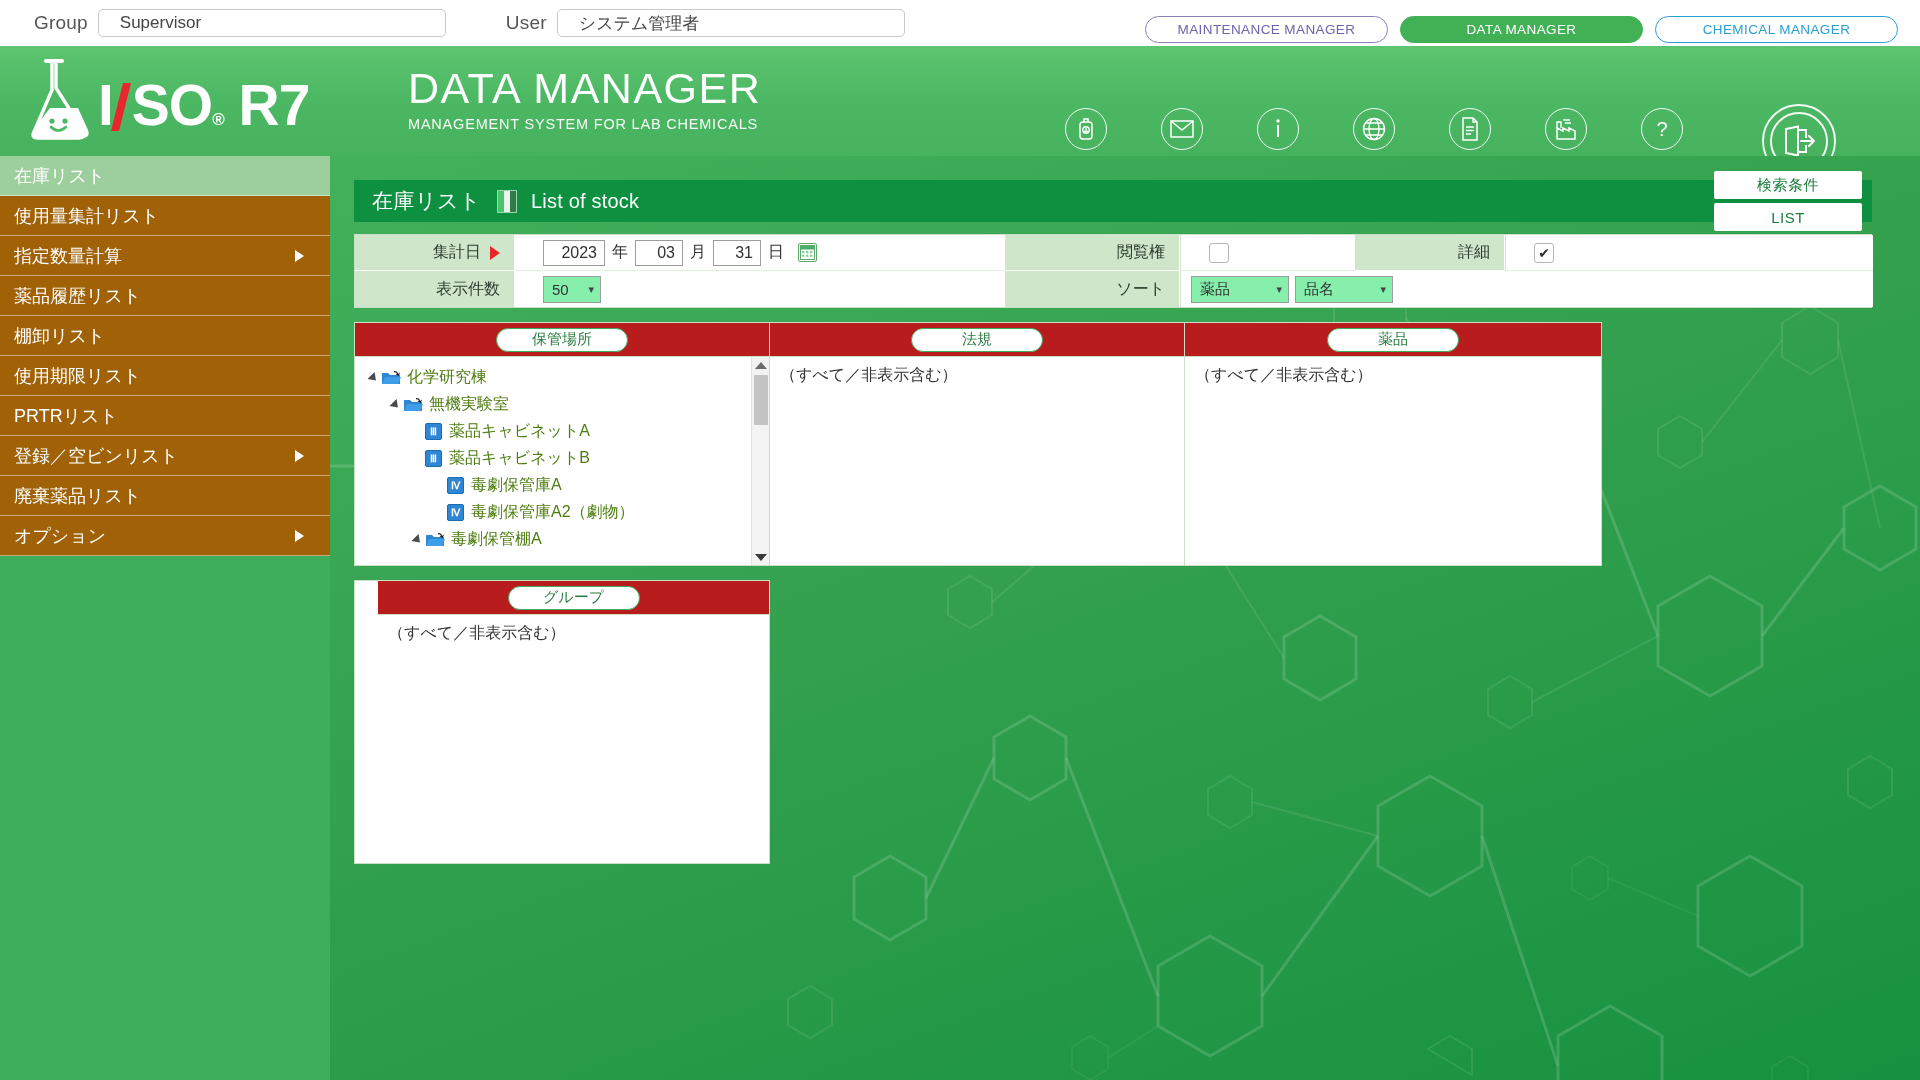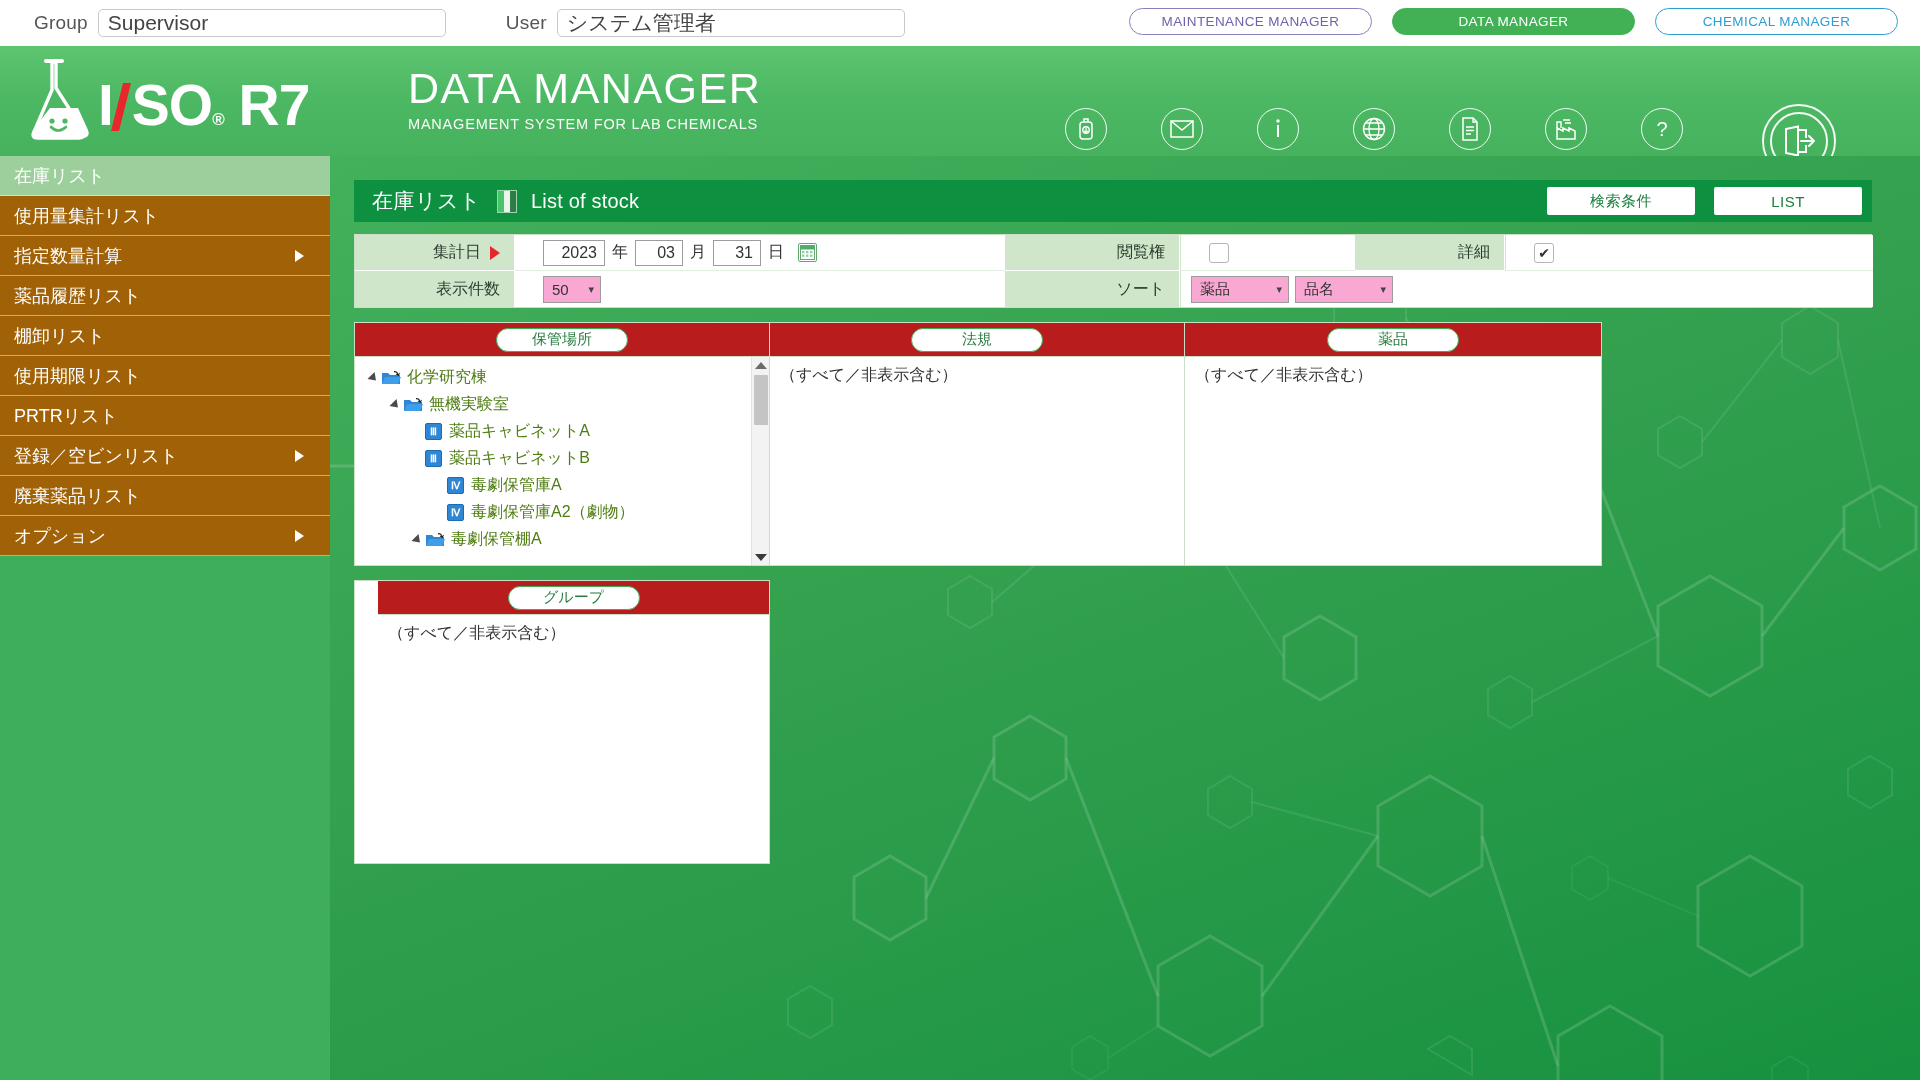--- a/index.html
+++ b/index.html
@@ -14,31 +14,31 @@
   .topbar {
     position: absolute; left: 0; top: 0; width: 1920px; height: 46px;
     background: #ffffff; display: flex; align-items: center;
   }
   .tb-label {
     font-size: 19px; color: #555; margin-left: 34px; margin-right: 10px;
     letter-spacing: .2px;
   }
   .tb-input {
     height: 28px; border: 1px solid #c9c9c9; border-radius: 5px;
-    background: #fff; font-size: 21px; color: #444;
-    padding: 0 9px; display: flex; align-items: center;
+    background: #fff; font-size: 17px; color: #444;
+    padding: 0 21px; display: flex; align-items: center;
     font-family: "Liberation Sans", "DejaVu Sans", sans-serif;
   }
   .tb-input.group { width: 348px; }
   .tb-input.user  { width: 348px; }
   .tb-user-label { margin-left: 60px; }
 
   .mgr-btns {
-    position: absolute; right: 22px; top: 8px;
-    display: flex; gap: 20px; align-items: center;
+    position: absolute; right: 22px; top: 16px;
+    display: flex; gap: 12px; align-items: center;
   }
   .mgr-btn {
     height: 27px; border-radius: 14px; display: flex;
     align-items: center; justify-content: center;
     font-size: 13.5px; letter-spacing: .4px; padding: 0 16px;
     min-width: 243px;
   }
   .mgr-btn.maintenance { border: 1px solid #8a7fbd; color: #6f63ab; background: #fff; }
   .mgr-btn.data { background: #42b155; color: #fff; border: 1px solid #42b155; }
   .mgr-btn.chemical { border: 1px solid #2b9fd4; color: #2b9fd4; background: #fff; }
@@ -130,21 +130,21 @@
     height: 42px; background: #0d9140; display: flex; align-items: center;
     padding: 0 8px 0 18px; position: relative;
   }
   .pagebar .jp { color: #fff; font-size: 21px; letter-spacing: .5px; }
   .pagebar .flag {
     width: 20px; height: 23px; margin: 0 14px 0 16px;
     background: linear-gradient(90deg,#49c46a 0%,#49c46a 33%,#e9f6ec 33%,#e9f6ec 66%,#2f7d45 66%,#2f7d45 100%);
     border: 1px solid #9fd5ae;
   }
   .pagebar .en { color: #fff; font-size: 20px; letter-spacing: .2px; }
-  .pagebar .btns { position: absolute; right: 10px; display: flex; gap: 19px; }
+  .pagebar .btns { position: absolute; right: 10px; display: flex; gap: 4px; flex-direction: column; }
   .pb-btn {
     width: 148px; height: 28px; background: #fff; color: #1a7f3c;
     font-size: 15px; display: flex; align-items: center; justify-content: center;
     border-radius: 2px; letter-spacing: .5px;
   }
 
   
   .filters {
     margin-top: 12px; width: 1518px; background: #fff;
     border: 1px solid #c9dfc6; display: grid;
@@ -171,21 +171,21 @@
     font-size: 16px; color: #333; text-align: right; padding-right: 7px;
     display: flex; align-items: center; justify-content: flex-end;
   }
   .dunit { font-size: 16px; margin: 0 7px; color: #333; }
   .cal-icon {
     width: 19px; height: 19px; margin-left: 7px;
     background: #fff; border: 1px solid #62a96f; border-radius: 2px;
     display:flex; align-items:center; justify-content:center;
   }
   .sel {
-    height: 27px; border: 1px solid #9c9c9c; background: #f9a8d4;
+    height: 27px; border: 1px solid #9c9c9c; background: #86efac;
     font-size: 15px; color: #333; display: flex; align-items: center;
     padding: 0 6px 0 8px; justify-content: space-between; gap: 8px;
   }
   .sel .cv { font-size: 11px; color: #444; }
   .chk {
     width: 20px; height: 20px; border: 1px solid #b5b5b5; background: #fff;
     border-radius: 3px; display: flex; align-items: center; justify-content: center;
   }
   .chk.on::after {
     content: "\2714"; font-size: 14px; color: #333; line-height: 1;

